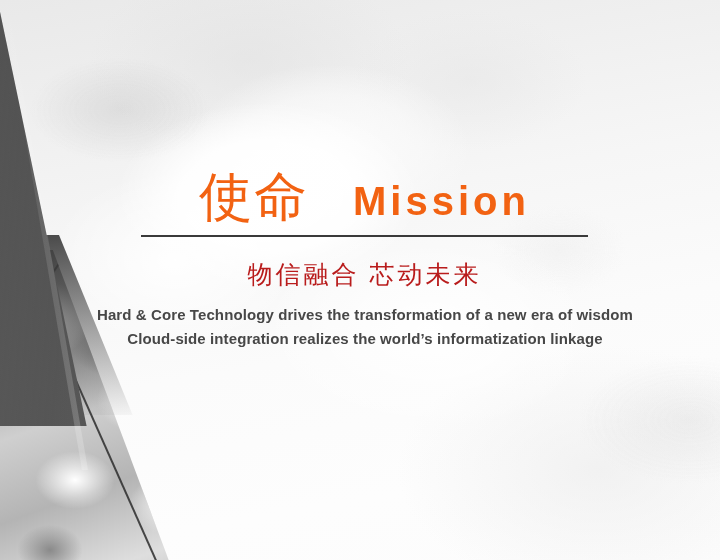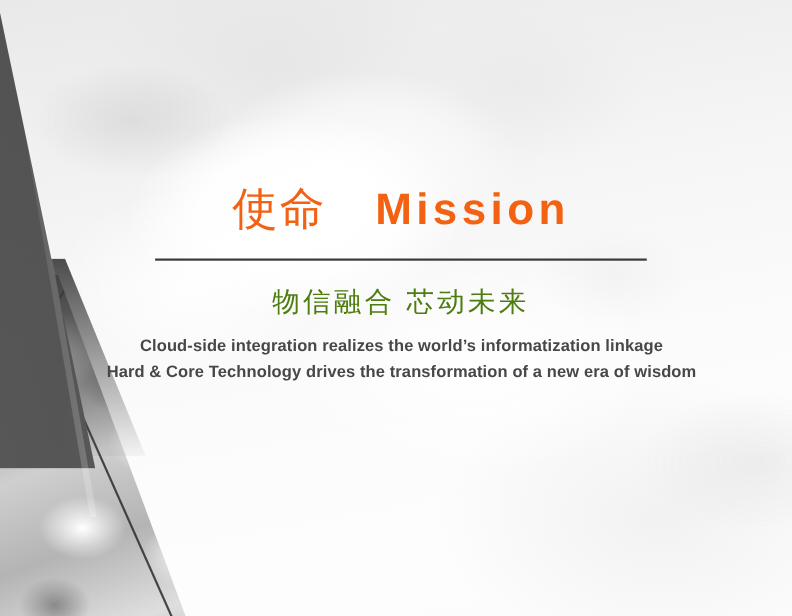--- a/index.html
+++ b/index.html
@@ -115,21 +115,21 @@
   .title-row {
     position: absolute;
     left: 141px;
     top: 170px;
     width: 447px;
     display: flex;
     align-items: baseline;
     justify-content: center;
   }
   .title-cn {
-    font-size: 41px;
+    font-size: 53px;
     font-weight: 400;
     letter-spacing: 2px;
     line-height: 1;
     color: #F26212;
   }
   .title-en {
     font-size: 40px;
     font-weight: 700;
     letter-spacing: 4px;
     line-height: 1;
@@ -146,21 +146,21 @@
   }
   .subtitle-cn {
     position: absolute;
     left: 141px;
     top: 258px;
     width: 447px;
     text-align: center;
     font-size: 25px;
     font-weight: 400;
     letter-spacing: 3px;
-    color: #4d7c0f;
+    color: #b91c1c;
   }
   .tagline {
     position: absolute;
     left: 60px;
     top: 303px;
     width: 610px;
     text-align: center;
     font-size: 15px;
     font-weight: 600;
     line-height: 24px;
@@ -200,18 +200,18 @@
     <div class="title-row">
       <span class="title-cn">使命</span>
       <span class="title-en">Mission</span>
     </div>
 
     <div class="divider"></div>
 
     <div class="subtitle-cn">物信融合 芯动未来</div>
 
     <div class="tagline">
+      <div>Hard &amp; Core Technology drives the transformation of a new era of wisdom</div>
       <div>Cloud-side integration realizes the world’s informatization linkage</div>
-      <div>Hard &amp; Core Technology drives the transformation of a new era of wisdom</div>
     </div>
 
   </div>
 </div>
 
 </body></html>

